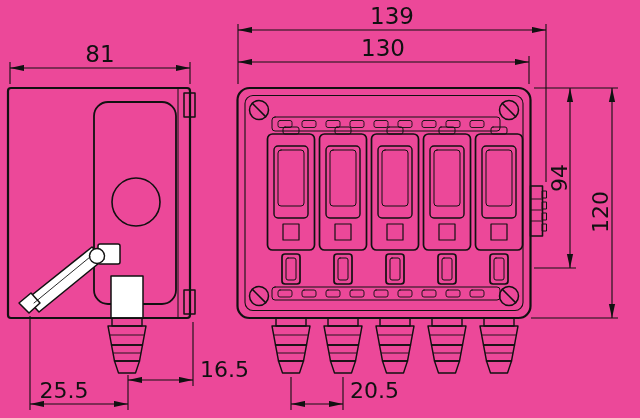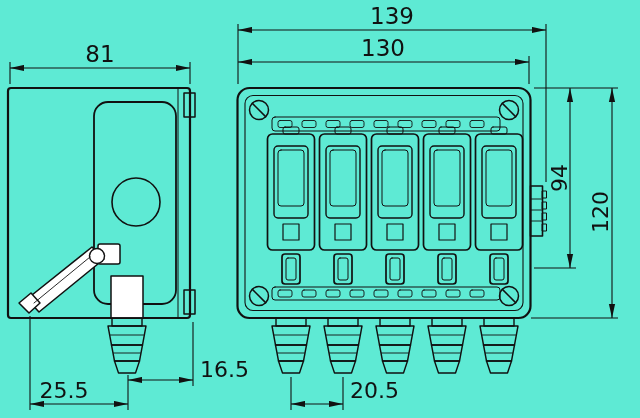--- a/index.html
+++ b/index.html
@@ -1,16 +1,16 @@
 <!DOCTYPE html>
 <html><head>
 <meta charset="utf-8">
 <style>
   html,body{margin:0;padding:0;background:#ffffff;}
-  .canvas{position:relative;width:640px;height:418px;background:#5eead4;overflow:hidden;}
+  .canvas{position:relative;width:640px;height:418px;background:#ec4899;overflow:hidden;}
   svg{display:block;}
   .draw{stroke:#111111;fill:none;stroke-linejoin:round;stroke-linecap:round;}
   .dims{stroke:#111111;fill:none;stroke-width:1.1;stroke-linecap:butt;}
   .dim-text{fill:#111111;stroke:none;font-family:"DejaVu Sans","Liberation Sans",sans-serif;}
   .t23{font-size:23px;} .t22{font-size:22px;}
   .wh{fill:#ffffff;}
 </style>
 </head>
 <body>
 

